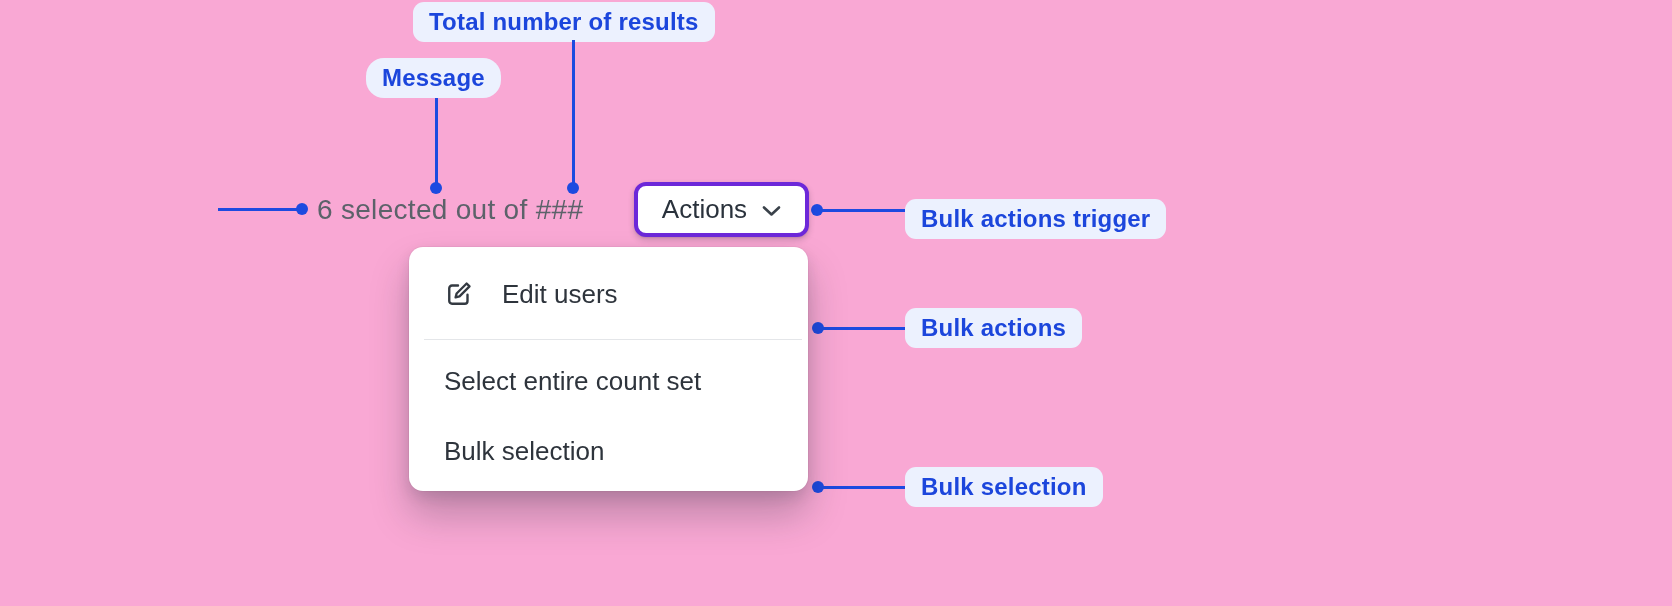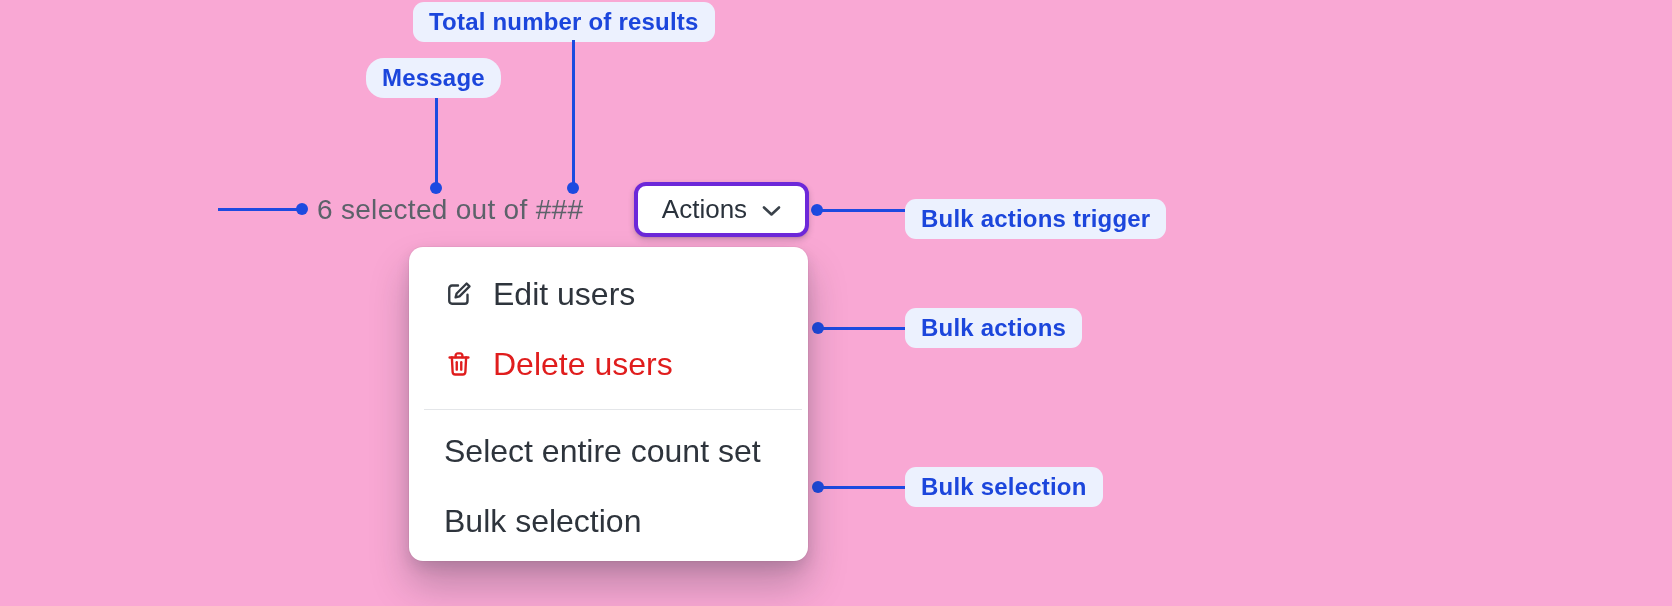--- a/index.html
+++ b/index.html
@@ -53,22 +53,22 @@
     box-sizing:border-box;
     background:#ffffff;
     border-radius:14px;
     box-shadow:0 24px 38px rgba(28,34,46,.26),0 6px 14px rgba(28,34,46,.12),0 0 0 1px rgba(0,0,0,.03);
     padding:12px 0 5px 0;
   }
   .menu-item{
     height:70px;
     display:flex;align-items:center;
     padding:0 20px 0 35px;
-    gap:19px;
-    font-size:32px;
+    gap:28px;
+    font-size:26px;
     color:#2e343c;
     cursor:pointer;
     white-space:nowrap;
   }
   .menu-item .icon{display:flex;align-items:center;}
   .menu-item.critical{color:#e01d1d;}
   .menu-divider{
     height:1px;background:#e4e6e9;
     margin:10px 6px 6px 15px;
   }
@@ -124,32 +124,20 @@
     <div class="menu-item">
       <span class="icon">
         <svg width="30" height="30" viewBox="0 0 24 24" fill="none" stroke="#343a42" stroke-width="1.9" stroke-linecap="round" stroke-linejoin="round">
           <path d="M11.2 5.2 H6.4 A2.2 2.2 0 0 0 4.2 7.4 V17.6 A2.2 2.2 0 0 0 6.4 19.8 H16.6 A2.2 2.2 0 0 0 18.8 17.6 V12.6"></path>
           <path d="M18.1 3.6 L20.4 5.9 L12.4 13.9 L9.3 14.7 L10.1 11.6 Z"></path>
         </svg>
       </span>
       <span>Edit users</span>
     </div>
 
-    <div class="menu-item critical">
-      <span class="icon">
-        <svg width="30" height="30" viewBox="0 0 24 24" fill="none" stroke="#e01d1d" stroke-width="1.9" stroke-linecap="round" stroke-linejoin="round">
-          <path d="M4.5 6.8 H19.5"></path>
-          <path d="M9.3 6.5 V5.2 A1.7 1.7 0 0 1 11 3.5 H13 A1.7 1.7 0 0 1 14.7 5.2 V6.5"></path>
-          <path d="M6.3 6.8 L6.9 18.4 A2.1 2.1 0 0 0 9 20.4 H15 A2.1 2.1 0 0 0 17.1 18.4 L17.7 6.8"></path>
-          <path d="M10.2 10.5 V16.5"></path>
-          <path d="M13.8 10.5 V16.5"></path>
-        </svg>
-      </span>
-      <span>Delete users</span>
-    </div>
 
     <div class="menu-divider"></div>
 
     <div class="menu-item">
       <span>Select entire count set</span>
     </div>
 
     <div class="menu-item">
       <span>Bulk selection</span>
     </div>

